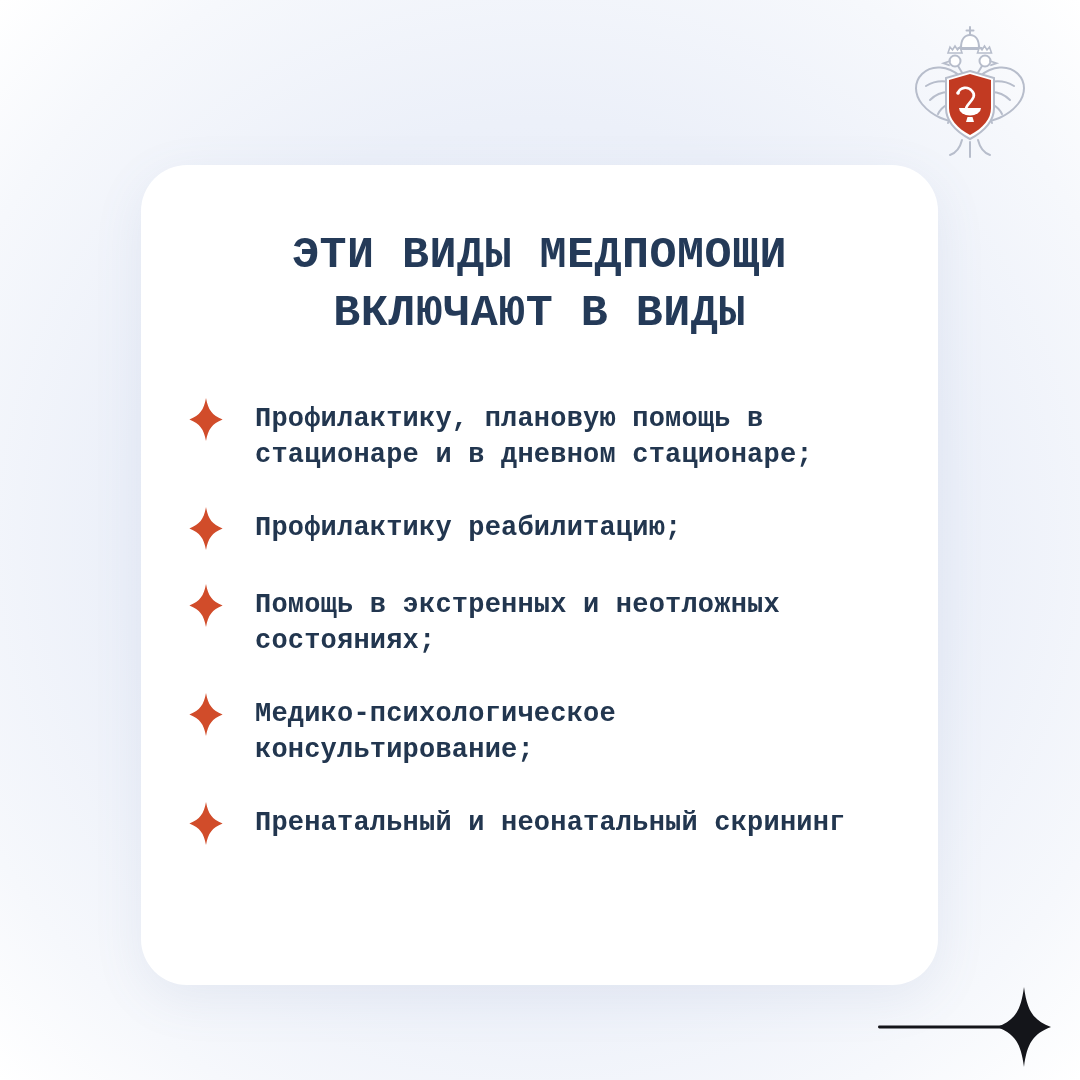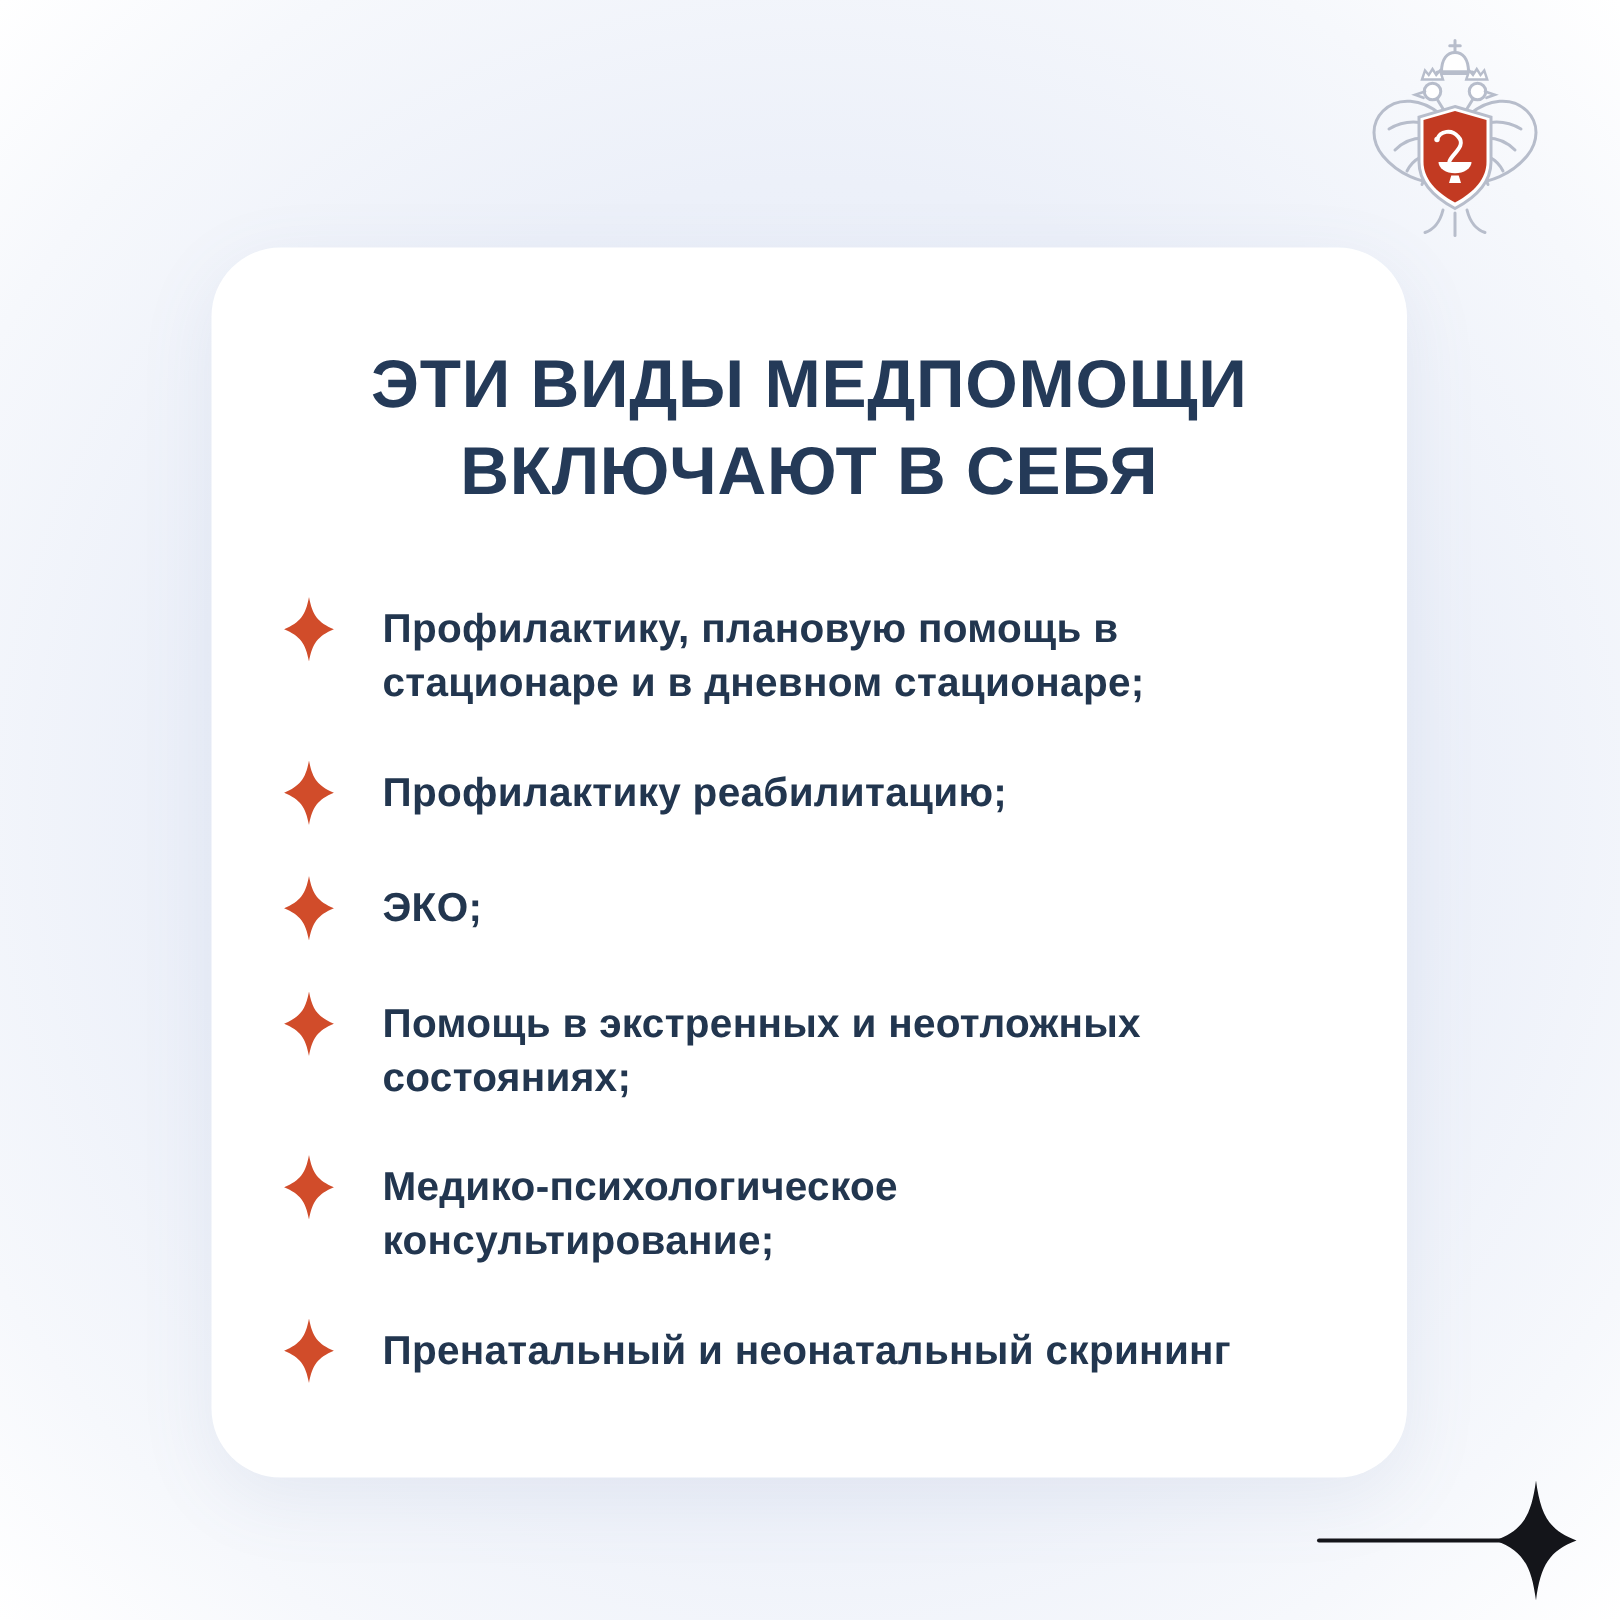--- a/index.html
+++ b/index.html
@@ -6,20 +6,21 @@
   body {
     width: 1080px; height: 1080px;
     font-family: "Liberation Sans", sans-serif;
     background: #ffffff;
   }
   .poster {
     position: relative;
     width: 1080px; height: 1080px;
     overflow: hidden;
     background: radial-gradient(circle at 50% 50%, #e7edf8 0%, #ecf0f9 55%, #f6f8fc 82%, #ffffff 100%);
+    font-family: Liberation Mono, monospace;
   }
   .emblem {
     position: absolute;
     top: 24px; right: 48px;
     width: 124px; height: 140px;
   }
   .card {
     position: absolute;
     left: 141px; top: 165px;
     width: 797px; height: 820px;
@@ -128,42 +129,36 @@
       <path d="M58 88 C50 82 70 75 62 67 C58 62 50 63 48 69" stroke="#ffffff" stroke-width="2.6" fill="none" stroke-linecap="round"></path>
       <circle cx="48" cy="69" r="1.8" fill="#ffffff"></circle>
       <path d="M49 84 h22 a11 7.5 0 0 1 -22 0 Z" fill="#ffffff"></path>
       <path d="M57.5 93 h5 l1.5 5 h-8 Z" fill="#ffffff"></path>
     </g>
   </svg>
 
   <main class="card">
     <h1 class="card-title">
       <span>ЭТИ ВИДЫ МЕДПОМОЩИ</span>
-      <span>ВКЛЮЧАЮТ В СЕБЯ</span>
+      <span>ВКЛЮЧАЮТ В ВИДЫ</span>
     </h1>
 
     <ul class="services">
       <li class="service-item">
         <svg class="star">
             <use href="#spark"></use>
           </svg>
         <span class="service-text">Профилактику, плановую помощь в
 стационаре и в дневном стационаре;</span>
       </li>
       <li class="service-item">
         <svg class="star">
             <use href="#spark"></use>
           </svg>
         <span class="service-text">Профилактику реабилитацию;</span>
-      </li>
-      <li class="service-item">
-        <svg class="star">
-            <use href="#spark"></use>
-          </svg>
-        <span class="service-text">ЭКО;</span>
       </li>
       <li class="service-item">
         <svg class="star">
             <use href="#spark"></use>
           </svg>
         <span class="service-text">Помощь в экстренных и неотложных
 состояниях;</span>
       </li>
       <li class="service-item">
         <svg class="star">

